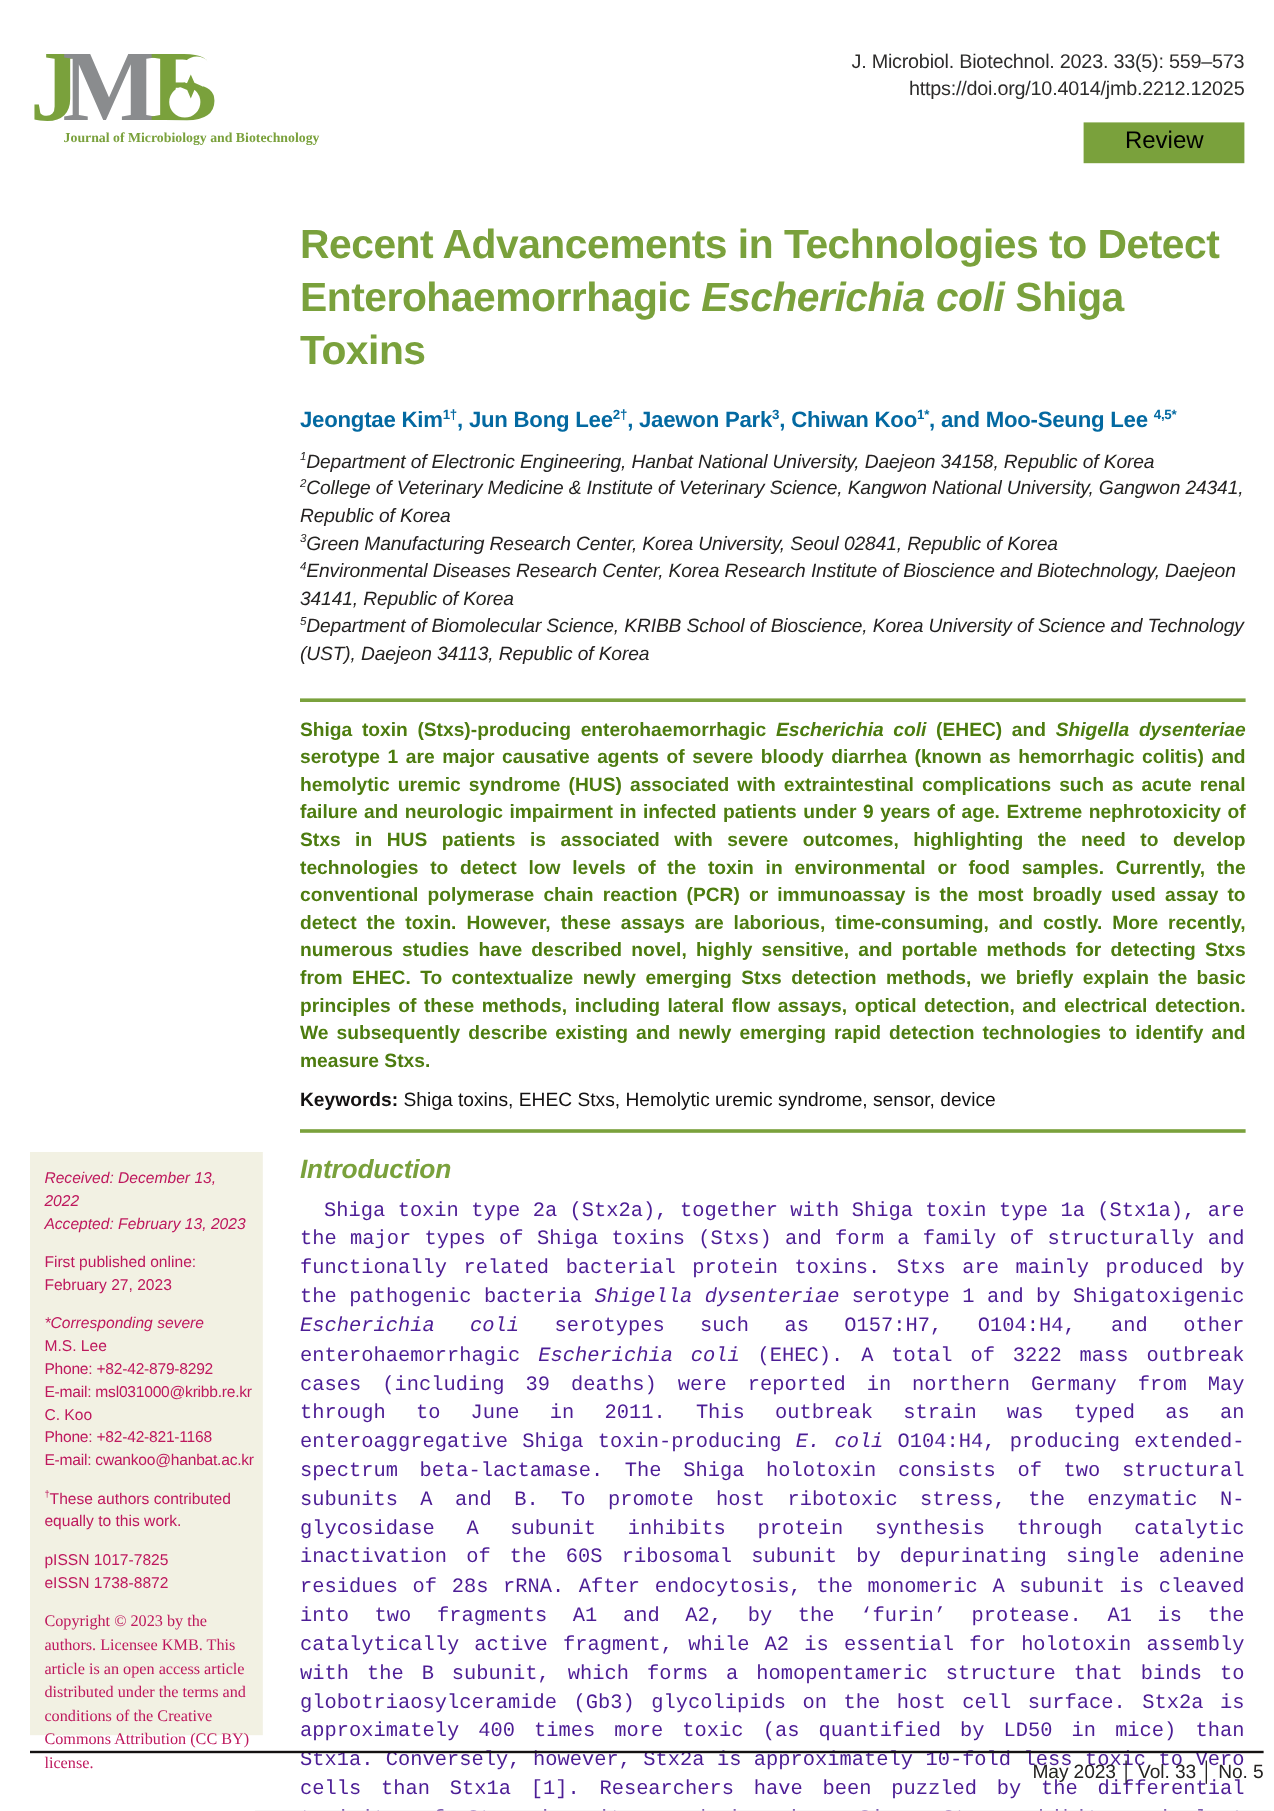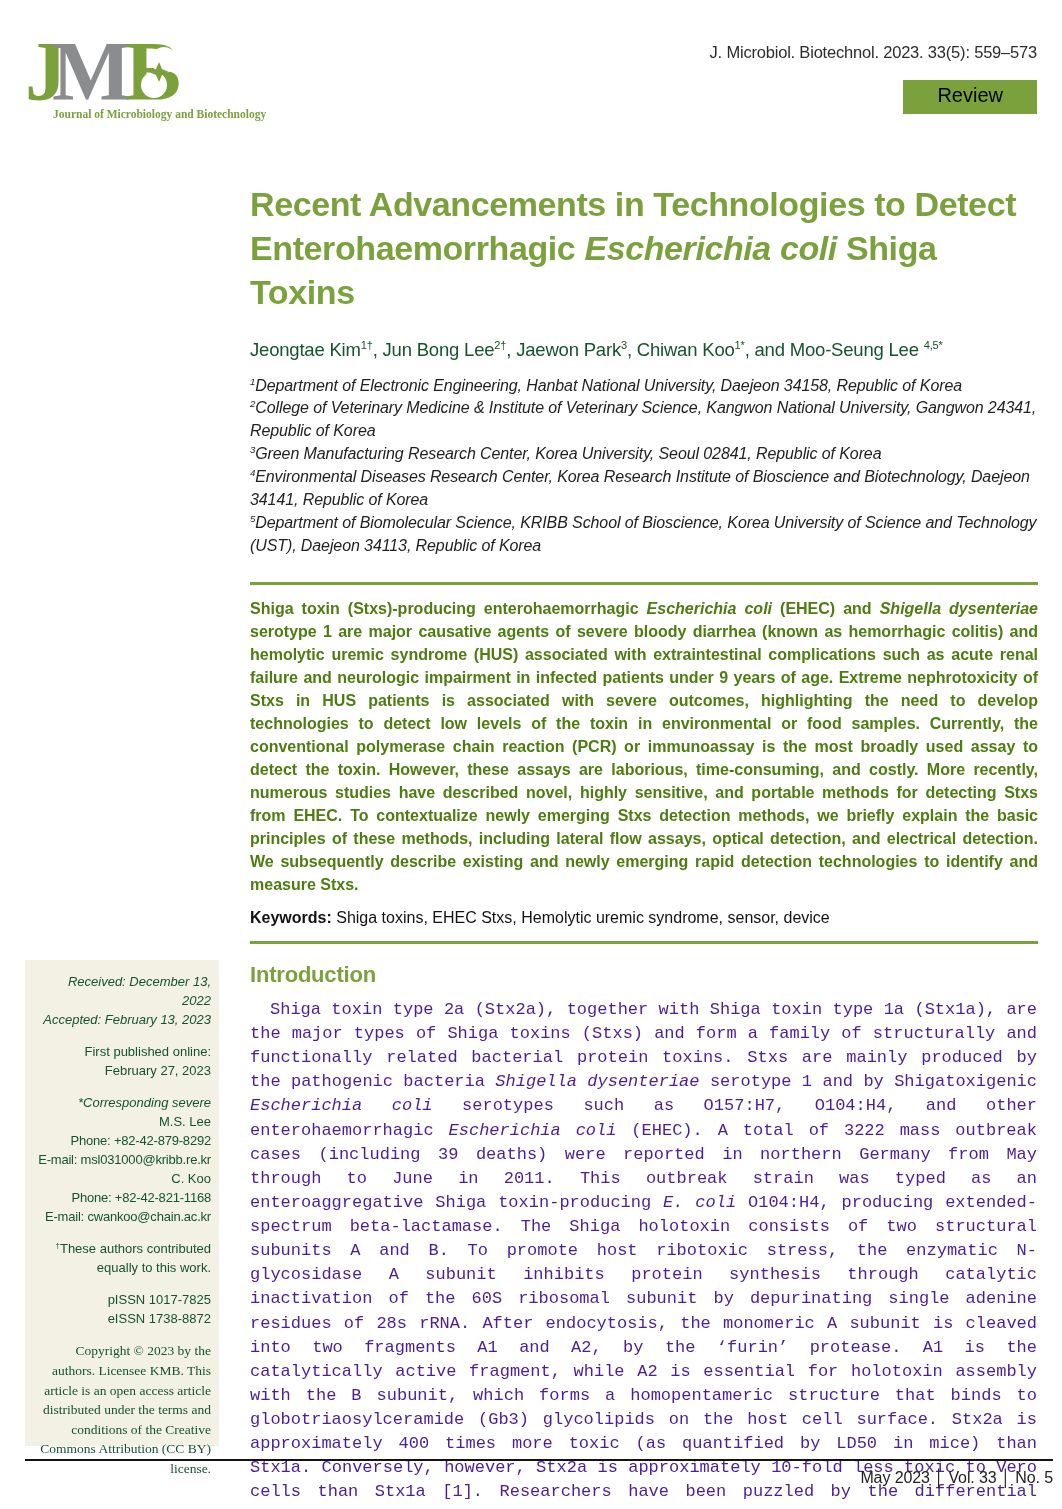--- a/index.html
+++ b/index.html
@@ -37,21 +37,21 @@
   
   .main-col{margin-left:225px;width:788px;}
   h1.title{
     margin-top:50px;
     font-size:34px;line-height:1.3;
     font-weight:bold;color:var(--accent);
     letter-spacing:-0.4px;
   }
   .authors{
     margin-top:24px;
-    font-size:18.5px;font-weight:normal;color:#14532d;
+    font-size:18.5px;font-weight:bold;color:#0369a1;
     letter-spacing:-0.2px;
   }
   .affiliations{margin-top:14px;}
   .affil{
     font-size:16px;line-height:1.43;font-style:italic;
     color:#242221;letter-spacing:-0.1px;
   }
 
   
   .abstract-block{
@@ -66,35 +66,34 @@
   }
   .keywords{margin-top:13px;font-size:16px;color:#131111;}
   .keywords .kw-label{font-weight:bold;}
 
   
   .content-row{display:flex;margin-top:16px;}
   .sidebar{
     width:194px;flex:0 0 194px;margin-right:31px;
     background:var(--sidebar-bg);
     padding:13px 8px 14px 12px;
-    font-size:13px;line-height:1.46;color:#14532d;
+    font-size:13px;line-height:1.46;color:#be185d;
     height:486px;
-    text-align:right;
   }
   .sb-group{margin-bottom:13px;}
   .sb-italic{font-style:italic;}
   .sb-contact{white-space:nowrap;letter-spacing:-0.2px;}
   .sb-copyright{
     font-family:"Liberation Serif",serif;
     font-size:13.5px;line-height:1.45;margin-bottom:0;
   }
   .intro{flex:1;min-width:0;}
   h2.section-heading{
     font-size:22px;font-weight:bold;color:var(--accent);
-    margin:2px 0 10px 0;letter-spacing:-0.2px;
+    margin:2px 0 10px 0;letter-spacing:-0.2px;font-style:italic;
   }
   .body-par{
     font-family:Liberation Mono, monospace;
     font-size:17px;line-height:1.42;
     text-align:justify;color:#4c1d95;
     text-indent:20px;
   }
   .body-par.cont{text-align-last:justify;}
 
   
@@ -119,20 +118,21 @@
         <g>
           <circle cx="139" cy="24" r="13" fill="#ffffff"></circle>
           <circle cx="129" cy="49" r="13" fill="#ffffff"></circle>
           <path d="M134 26 L137 33 L144 36 L137 39 L134 46 L131 39 L124 36 L131 33 Z" fill="#7aa13c"></path>
         </g>
         <text x="28" y="82" font-family="Liberation Serif, serif" font-weight="bold" font-size="11.5" fill="#7aa13c">Journal of Microbiology and Biotechnology</text>
       </svg>
     </div>
     <div class="head-right">
       <div class="citation">J. Microbiol. Biotechnol. 2023. 33(5): 559–573</div>
+      <div class="doi">https://doi.org/10.4014/jmb.2212.12025</div>
       <div><span class="badge">Review</span></div>
     </div>
   </header>
 
   <main class="main-col">
     <h1 class="title"><span>Recent Advancements in Technologies to Detect Enterohaemorrhagic </span><span class="it">Escherichia coli</span><span> Shiga Toxins</span></h1>
 
     <p class="authors"><span>Jeongtae Kim</span><sup>1†</sup><span>, Jun Bong Lee</span><sup>2†</sup><span>, Jaewon Park</span><sup>3</sup><span>, Chiwan Koo</span><sup>1*</sup><span>, and Moo-Seung Lee </span><sup>4,5*</sup></p>
 
     <div class="affiliations">
@@ -162,21 +162,21 @@
         <div>First published online:</div>
         <div>February 27, 2023</div>
       </div>
       <div class="sb-group">
         <div class="sb-italic">*Corresponding severe</div>
         <div>M.S. Lee</div>
         <div class="sb-contact">Phone: +82-42-879-8292</div>
         <div class="sb-contact">E-mail: msl031000@kribb.re.kr</div>
         <div>C. Koo</div>
         <div class="sb-contact">Phone: +82-42-821-1168</div>
-        <div class="sb-contact">E-mail: cwankoo@chain.ac.kr</div>
+        <div class="sb-contact">E-mail: cwankoo@hanbat.ac.kr</div>
       </div>
       <div class="sb-group"><sup>†</sup><span>These authors contributed equally to this work.</span></div>
       <div class="sb-group">
         <div>pISSN 1017-7825</div>
         <div>eISSN 1738-8872</div>
       </div>
       <div class="sb-group sb-copyright">Copyright © 2023 by the authors. Licensee KMB. This article is an open access article distributed under the terms and conditions of the Creative Commons Attribution (CC BY) license.</div>
     </aside>
 
     <section class="intro">

